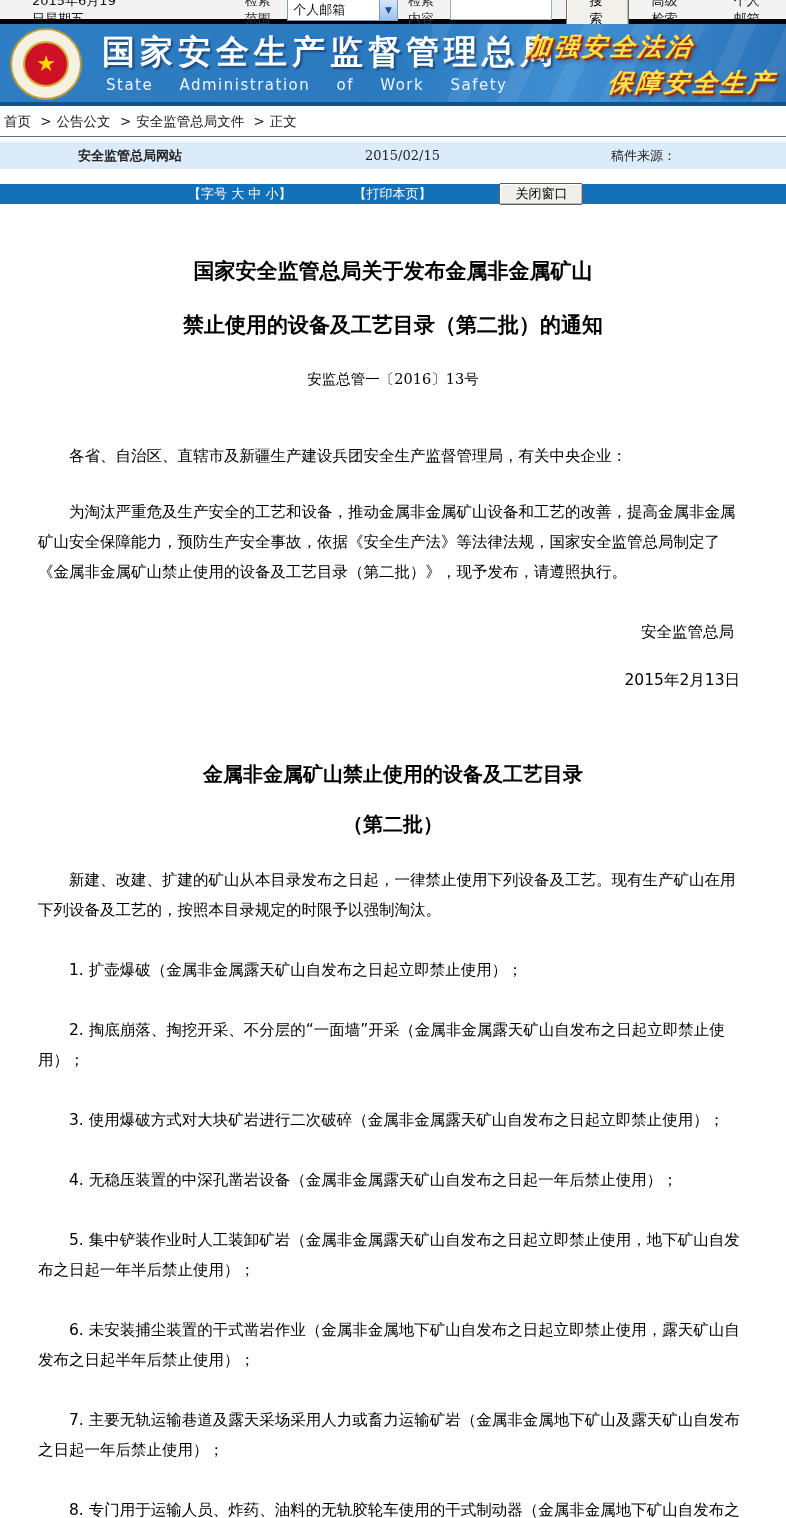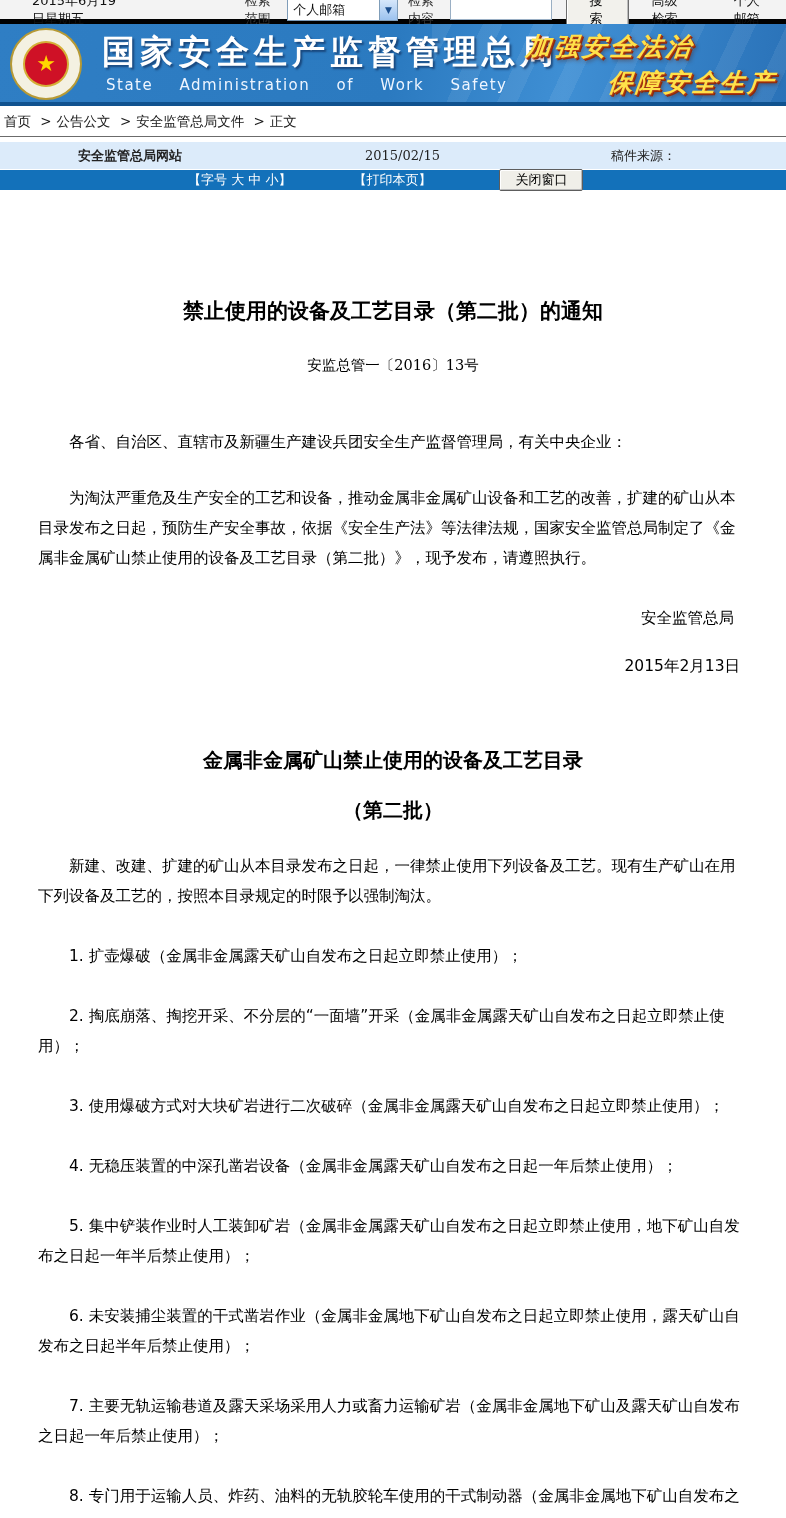--- a/index.html
+++ b/index.html
@@ -90,21 +90,21 @@
   .metabar{
     margin-top:5px; height:27px; background:#dcebfa; display:flex; align-items:center;
     font-size:13px; color:#222;
   }
   .meta-left{ flex:0 0 310px; padding-left:78px; font-weight:bold; }
   .meta-center{ flex:1; text-align:left; padding-left:55px; font-family:"DejaVu Serif","Liberation Serif",serif; }
   .meta-right{ flex:0 0 175px; }
 
   
   .toolbar{
-    margin-top:1px; height:20px; background:#1371ba; color:#fff;
+    margin-top:15px; height:20px; background:#1371ba; color:#fff;
     display:flex; align-items:center; font-size:13px;
   }
   .tb-fontsize{ margin-left:188px; }
   .tb-print{ margin-left:62px; }
   .btn-gray{
     background:#f0efe9; border:1px solid #5d5d5d; border-radius:2px; color:#000;
     font-size:13px; padding:1px 15px;
     box-shadow:inset 1px 1px 0 #ffffff, inset -1px -1px 0 #b9b9b9;
   }
   .tb-close{ margin-left:68px; }
@@ -172,27 +172,27 @@
 </div>
 
 <div class="toolbar">
   <span class="tb-fontsize">【字号 大 中 小】</span>
   <span class="tb-print">【打印本页】</span>
   <button class="btn-gray tb-close">关闭窗口</button>
 </div>
 
 <div class="article">
   <h1 class="doc-title">
-    <br>
+    <span>国家安全监管总局关于发布金属非金属矿山</span><br>
     <span>禁止使用的设备及工艺目录（第二批）的通知</span>
   </h1>
   <div class="doc-number">安监总管一〔2016〕13号</div>
 
   <p class="para salutation">各省、自治区、直辖市及新疆生产建设兵团安全生产监督管理局，有关中央企业：</p>
-  <p class="para">为淘汰严重危及生产安全的工艺和设备，推动金属非金属矿山设备和工艺的改善，扩建的矿山从本目录发布之日起，预防生产安全事故，依据《安全生产法》等法律法规，国家安全监管总局制定了《金属非金属矿山禁止使用的设备及工艺目录（第二批）》，现予发布，请遵照执行。</p>
+  <p class="para">为淘汰严重危及生产安全的工艺和设备，推动金属非金属矿山设备和工艺的改善，提高金属非金属矿山安全保障能力，预防生产安全事故，依据《安全生产法》等法律法规，国家安全监管总局制定了《金属非金属矿山禁止使用的设备及工艺目录（第二批）》，现予发布，请遵照执行。</p>
 
   <div class="sig">安全监管总局</div>
   <div class="sig-date">2015年2月13日</div>
 
   <div class="catalog-title">金属非金属矿山禁止使用的设备及工艺目录</div>
   <div class="catalog-sub">（第二批）</div>
 
   <p class="para">新建、改建、扩建的矿山从本目录发布之日起，一律禁止使用下列设备及工艺。现有生产矿山在用下列设备及工艺的，按照本目录规定的时限予以强制淘汰。</p>
 
   <div>

